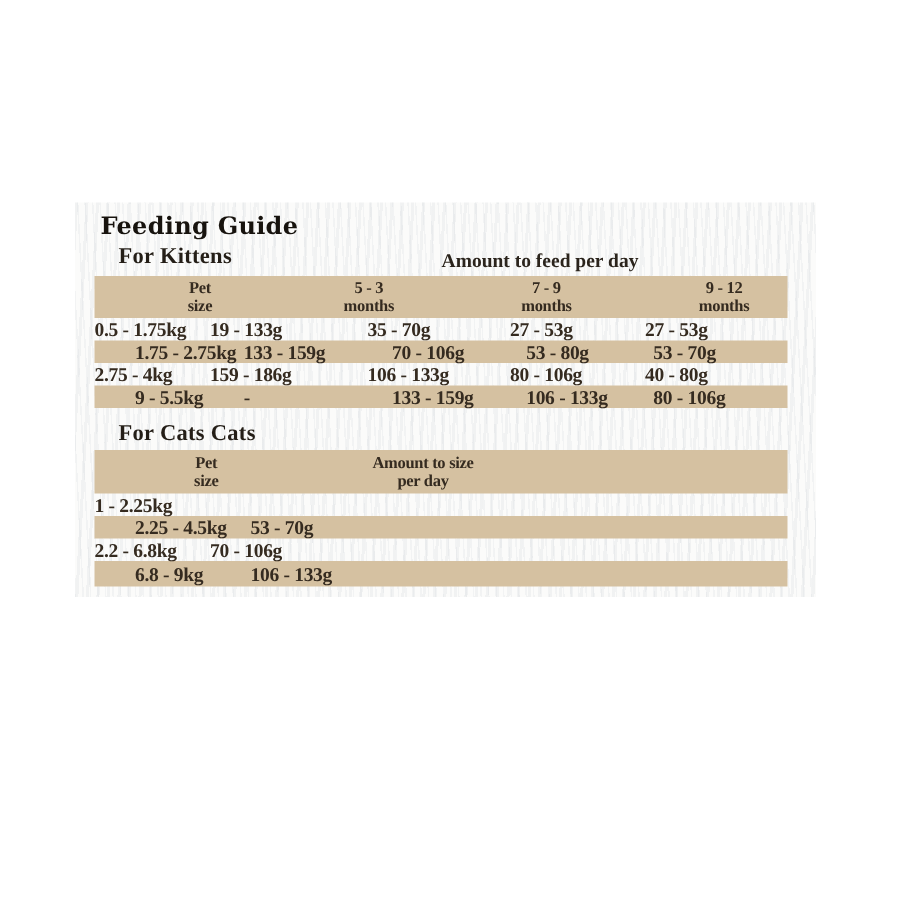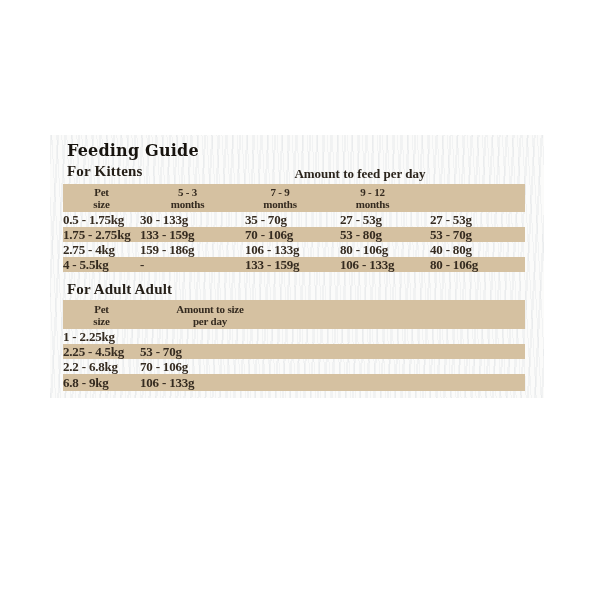--- a/index.html
+++ b/index.html
@@ -15,39 +15,40 @@
       linear-gradient(#fbfbfa, #fbfbfa);
   }
   .page-title {
     position:absolute; left:17px; top:6px;
     font-family:"DejaVu Serif", serif; font-weight:bold;
     font-size:16px; color:#17130e; letter-spacing:0.2px;
   }
   .section-title {
     position:absolute; font-weight:bold; font-size:15px; color:#241e17;
     letter-spacing:0.2px;
+    margin-left:12px;
   }
   .sec-kittens { left:17px; top:28px; }
   .sec-adult   { left:17px; top:146px; }
   .amount-label {
     position:absolute; left:195px; top:31px; width:230px; text-align:center;
     font-weight:bold; font-size:13px; color:#2b241c;
   }
   .ftable { position:absolute; left:13px; width:462px; }
   .kittens-table { top:49px; }
   .adult-table   { top:165px; }
   .thead { display:flex; align-items:center; background:#d5c1a1; }
   .kittens-table .thead { height:28px; }
   .adult-table   .thead { height:29px; }
   .th {
     text-align:center; font-weight:bold; font-size:11px; line-height:12px;
-    white-space:pre-line; color:#352b20; letter-spacing:-0.2px;
+    white-space:pre-line; color:#352b20; letter-spacing:-0.2px;padding-left:36px;
   }
   .tr { display:flex; align-items:center; height:15px; }
-  .tr.tan { background:#d5c1a1; }
+  .tr.tan { background:#d5c1a1;padding-left:27px; }
   .adult-table .tr:last-child { height:17px; }
   .td {
     font-weight:bold; font-size:13px; color:#352b20;
     letter-spacing:-0.2px;
   }
   .c1 { width:77px; } .c2 { width:105px; } .c3 { width:95px; }
   .c4 { width:90px; } .c5 { width:95px; }
   .a1 { width:77px; } .a2 { width:140px; }
 </style>
 </head>
@@ -67,49 +68,49 @@
 size</div>
         <div class="th c3">5 - 3
 months</div>
         <div class="th c4">7 - 9
 months</div>
         <div class="th c5">9 - 12
 months</div>
       </div>
       <div class="tr">
         <div class="td c1">0.5 - 1.75kg</div>
-        <div class="td c2">30 - 133g</div>
+        <div class="td c2">19 - 133g</div>
         <div class="td c3">35 - 70g</div>
         <div class="td c4">27 - 53g</div>
         <div class="td c5">27 - 53g</div>
       </div>
       <div class="tr tan">
         <div class="td c1">1.75 - 2.75kg</div>
         <div class="td c2">133 - 159g</div>
         <div class="td c3">70 - 106g</div>
         <div class="td c4">53 - 80g</div>
         <div class="td c5">53 - 70g</div>
       </div>
       <div class="tr">
         <div class="td c1">2.75 - 4kg</div>
         <div class="td c2">159 - 186g</div>
         <div class="td c3">106 - 133g</div>
         <div class="td c4">80 - 106g</div>
         <div class="td c5">40 - 80g</div>
       </div>
       <div class="tr tan">
-        <div class="td c1">4 - 5.5kg</div>
+        <div class="td c1">9 - 5.5kg</div>
         <div class="td c2">-</div>
         <div class="td c3">133 - 159g</div>
         <div class="td c4">106 - 133g</div>
         <div class="td c5">80 - 106g</div>
       </div>
     </div>
 
-    <div class="section-title sec-adult">For Adult Adult</div>
+    <div class="section-title sec-adult">For Cats Cats</div>
 
     <div class="ftable adult-table">
       <div class="thead">
         <div class="th a1">Pet
 size</div>
         <div class="th a2">Amount to size
 per day</div>
       </div>
       <div class="tr">
         <div class="td a1">1 - 2.25kg</div>

